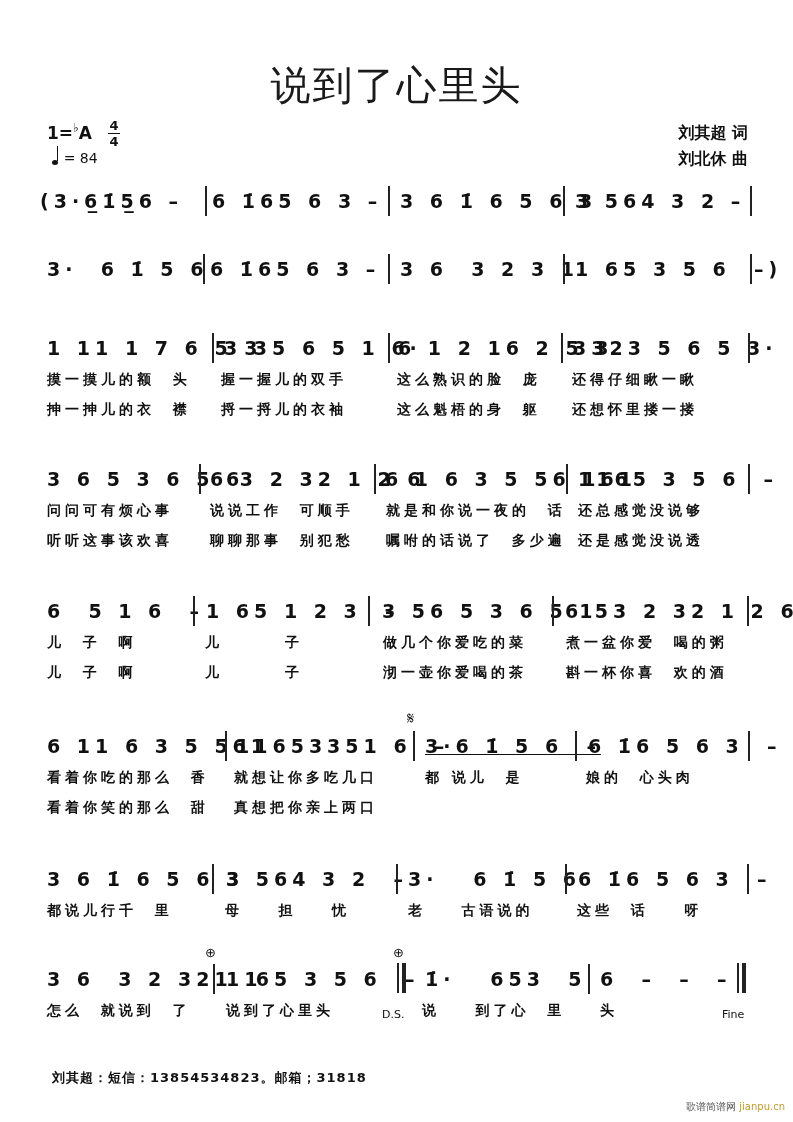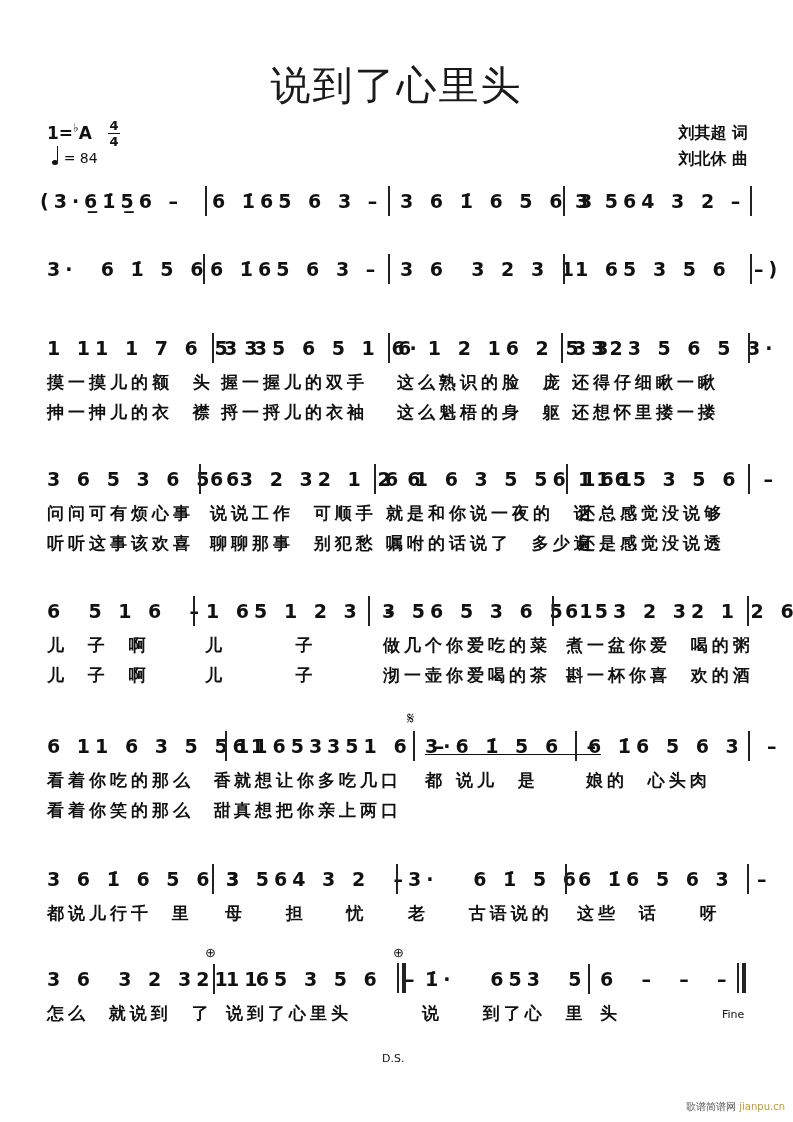--- a/index.html
+++ b/index.html
@@ -9,21 +9,21 @@
   .key .flat{font-size:12px;vertical-align:top;position:relative;top:-2px;font-weight:normal;}
   .timesig{position:absolute;left:108px;top:119px;font-size:13px;font-weight:bold;line-height:13px;text-align:center;width:12px;}
   .timesig .bar{display:block;border-top:1.5px solid #111;margin:1px 0;}
   .tempo{position:absolute;left:52px;top:148px;font-size:14px;}
   .tempo .note{display:inline-block;width:6px;height:5px;background:#111;border-radius:50%;position:relative;top:2px;}
   .tempo .stem{display:inline-block;width:1.2px;height:15px;background:#111;position:relative;left:-1px;top:-2px;}
   .credits{position:absolute;right:45px;top:120px;font-size:16px;font-weight:bold;line-height:26px;text-align:left;}
   .system{position:absolute;left:0;width:793px;}
   .barline{position:absolute;width:1.6px;background:#222;}
   .notes{position:absolute;font-size:19px;font-weight:bold;letter-spacing:5px;white-space:pre;font-family:"DejaVu Sans",sans-serif;}
-  .lyric{position:absolute;font-size:17px;font-weight:bold;white-space:pre;letter-spacing:4px;}
+  .lyric{position:absolute;font-size:14px;font-weight:bold;white-space:pre;letter-spacing:4px;}
   .sign{position:absolute;font-size:15px;}
   .small{position:absolute;font-size:11px;}
   .footer{position:absolute;left:52px;top:1068px;font-size:13px;font-weight:bold;line-height:19px;letter-spacing:1px;width:330px;overflow:hidden;white-space:nowrap;}
   .wm{position:absolute;right:8px;bottom:8px;font-size:10px;color:#555;}
   .wm span{color:#c59a2a;}
 </style>
 </head>
 <body>
 
 <div class="title">说到了心里头</div>
@@ -167,22 +167,23 @@
     </div>
     <div class="barline" style="left: 397px; top: 963px; height: 30px; width: 1.6px;"></div>
     <div class="barline" style="left: 402px; top: 963px; height: 30px; width: 3.5px;"></div>
     <div class="barline" style="left: 737px; top: 963px; height: 30px; width: 1.6px;"></div>
     <div class="barline" style="left: 742px; top: 963px; height: 30px; width: 3.5px;"></div>
   </div>
 
 <div class="sign" style="left:407px;top:708px;font-size:17px;">𝄋</div>
 <div class="sign" style="left:205px;top:945px;font-size:13px;">⊕</div>
 <div class="sign" style="left:393px;top:945px;font-size:13px;">⊕</div>
-<div class="small" style="left:382px;top:1052px;">D.S.</div>
+<div class="small" style="left:382px;top:1008px;">D.S.</div>
 <div class="small" style="left:722px;top:1008px;">Fine</div>
 
 <div class="footer">
+  <div>刘其超：短信：13854534823。邮箱；31818</div>
 </div>
 
 <div class="wm">
   <span style="color:#555">歌谱简谱网</span>
   <span>jianpu.cn</span>
 </div>
 
 </body></html>

